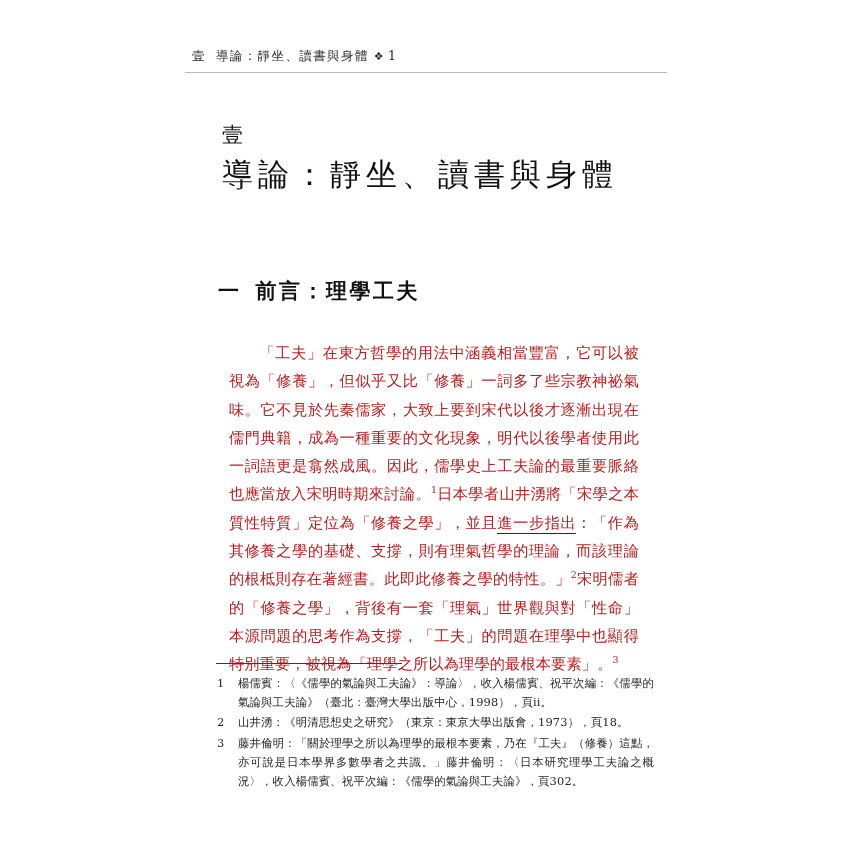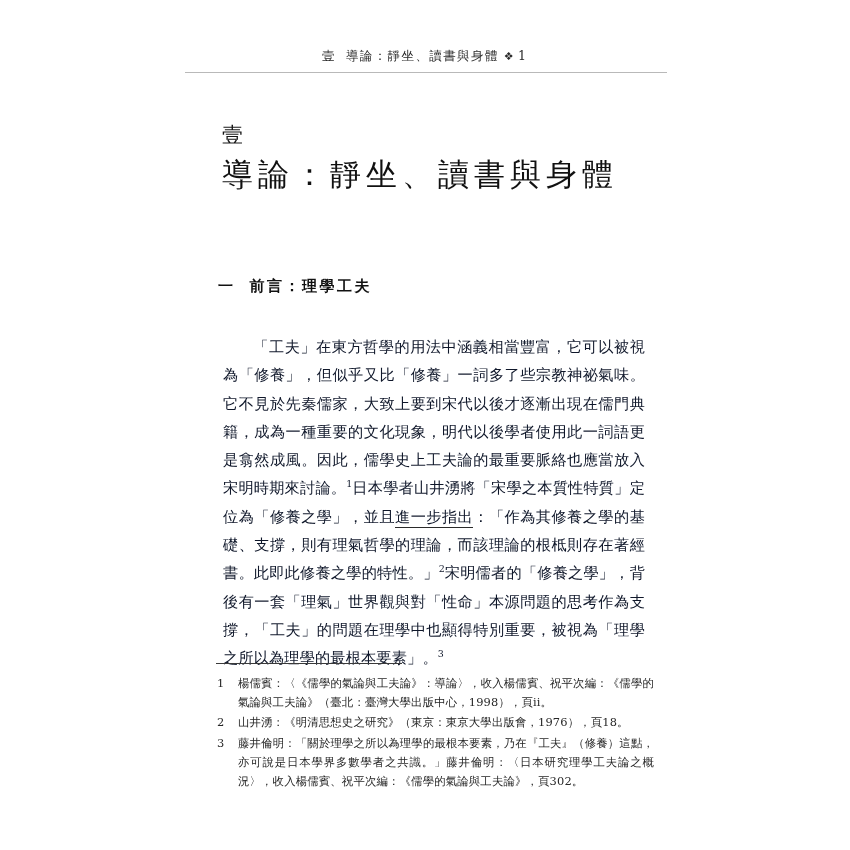--- a/index.html
+++ b/index.html
@@ -20,24 +20,24 @@
     position: relative;
     width: 850px;
     height: 850px;
     background: #ffffff;
     box-sizing: border-box;
   }
 
   
   .running-head {
     position: absolute;
-    left: 183px;
+    left: 192px;
     top: 48px;
     width: 482px;
-    text-align: center;
+    text-align: left;
     font-size: 12.5px;
     letter-spacing: 1.4px;
     color: #2a2a2a;
     white-space: nowrap;
   }
   .running-head .rh-chapnum { margin-right: 10px; }
   .running-head .rh-orn {
     font-size: 11px;
     margin: 0 3px 0 5px;
     color: #2a2a2a;
@@ -73,43 +73,43 @@
     line-height: 1.25;
     color: #111111;
     white-space: nowrap;
   }
 
   
   .section-heading {
     position: absolute;
     left: 218px;
     top: 277px;
-    font-size: 15px;
+    font-size: 21px;
     font-weight: bold;
     letter-spacing: 2.5px;
     color: #111111;
     white-space: nowrap;
   }
   .section-heading .sec-num { margin-right: 14px; }
 
   
   .body-text {
     position: absolute;
     left: 218px;
     top: 328px;
     width: 432px;
   }
   .para {
     font-size: 15.2px;
     line-height: 28.3px;
     letter-spacing: 0.15px;
     text-align: justify;
     text-justify: inter-ideograph;
-    color: #0f172a;
-    margin: 5px;
+    color: #b91c1c;
+    margin: 11px;
   }
   .para + .para { margin-top: 0; }
   .para .indent { display: inline-block; width: 30px; }
   .para sup {
     font-size: 9.5px;
     vertical-align: super;
     line-height: 0;
     letter-spacing: 0;
   }
   .emph-underline {
@@ -171,17 +171,17 @@
     <span class="sec-num">一</span><span>前言：理學工夫</span>
   </div>
 
   <div class="body-text">
     <p class="para"><span class="indent"></span><span>「工夫」在東方哲學的用法中涵義相當豐富，它可以被視為「修養」，但似乎又比「修養」一詞多了些宗教神祕氣味。它不見於先秦儒家，大致上要到宋代以後才逐漸出現在儒門典籍，成為一種重要的文化現象，明代以後學者使用此一詞語更是翕然成風。因此，儒學史上工夫論的最重要脈絡也應當放入宋明時期來討論。</span><sup>1</sup><span>日本學者山井湧將「宋學之本質性特質」定位為「修養之學」，並且</span><span class="emph-underline">進一步指出</span><span>：「作為其修養之學的基礎、支撐，則有理氣哲學的理論，而該理論的根柢則存在著經書。此即此修養之學的特性。」</span><sup>2</sup><span>宋明儒者的「修養之學」，背後有一套「理氣」世界觀與對「性命」本源問題的思考作為支撐，「工夫」的問題在理學中也顯得特別重要，被視為「理學之所以為理學的最根本要素」。</span><sup>3</sup></p>
   </div>
 
   <div class="fn-rule"></div>
   <div class="footnotes">
     <p class="footnote"><span class="fn-num">1</span><span>楊儒賓：〈《儒學的氣論與工夫論》：導論〉，收入楊儒賓、祝平次編：《儒學的氣論與工夫論》（臺北：臺灣大學出版中心，1998），頁ii。</span></p>
-    <p class="footnote"><span class="fn-num">2</span><span>山井湧：《明清思想史之研究》（東京：東京大學出版會，1976），頁18。</span></p>
+    <p class="footnote"><span class="fn-num">2</span><span>山井湧：《明清思想史之研究》（東京：東京大學出版會，1973），頁18。</span></p>
     <p class="footnote"><span class="fn-num">3</span><span>藤井倫明：「關於理學之所以為理學的最根本要素，乃在『工夫』（修養）這點，亦可說是日本學界多數學者之共識。」藤井倫明：〈日本研究理學工夫論之概況〉，收入楊儒賓、祝平次編：《儒學的氣論與工夫論》，頁302。</span></p>
   </div>
 
 </div>
 
 </body></html>

